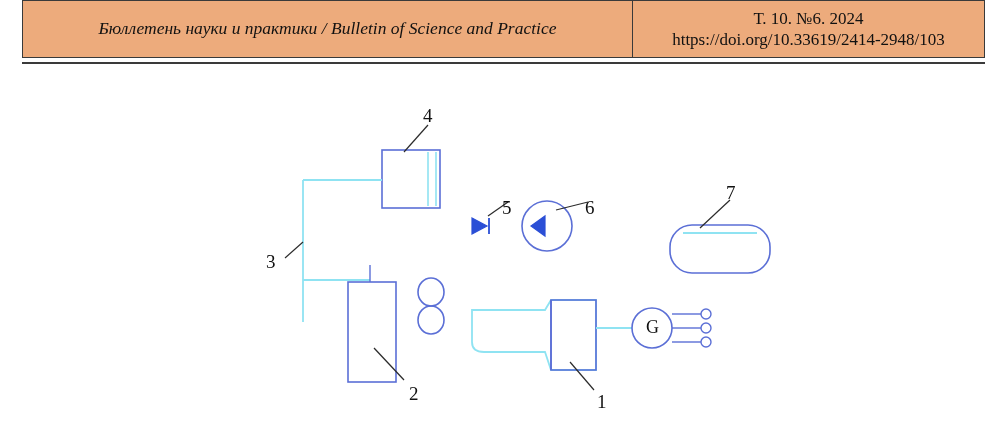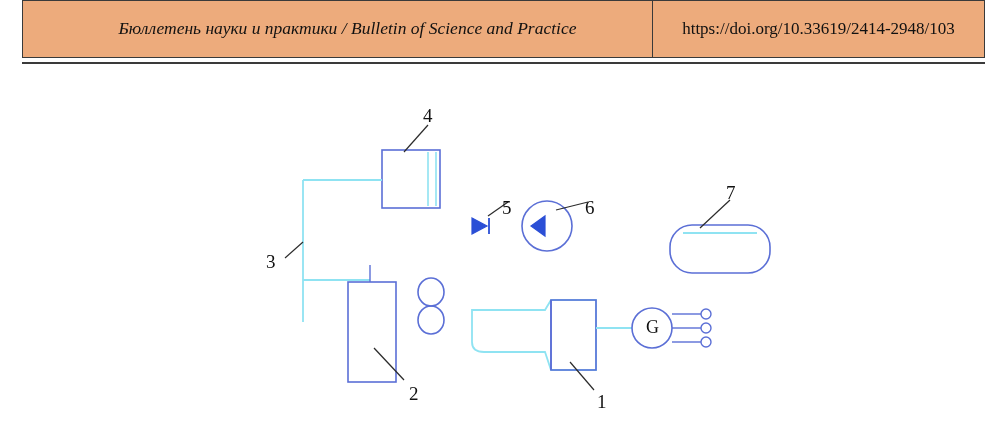--- a/index.html
+++ b/index.html
@@ -29,21 +29,20 @@
   }
   .header-left {
     width: 610px;
     box-sizing: border-box;
     border-right: 1px solid #3a3a3a;
     display: flex;
     flex-direction: column;
     align-items: center;
     justify-content: center;
     padding: 10px 6px;
-    margin-left: 20px;
   }
   .header-right {
     flex: 1;
     display: flex;
     flex-direction: column;
     align-items: center;
     justify-content: center;
     padding: 2px 6px;
   }
   .hdr-title {
@@ -103,20 +102,21 @@
   }
 </style>
 </head>
 <body>
 
 <div class="header-band">
   <div class="header-left">
     <div class="hdr-title">Бюллетень науки и практики / Bulletin of Science and Practice</div>
   </div>
   <div class="header-right">
+    <div class="hdr-issue">Т. 10. №6. 2024</div>
     <div class="hdr-doi">https://doi.org/10.33619/2414-2948/103</div>
   </div>
 </div>
 <div class="header-rule"></div>
 
 <div class="figure-area">
 
   <svg class="figure-svg" width="1007" height="354" viewBox="0 0 1007 354">
 
     <rect x="382" y="80" width="58" height="58" fill="none" stroke="#5b6fd6" stroke-width="1.6"></rect>

